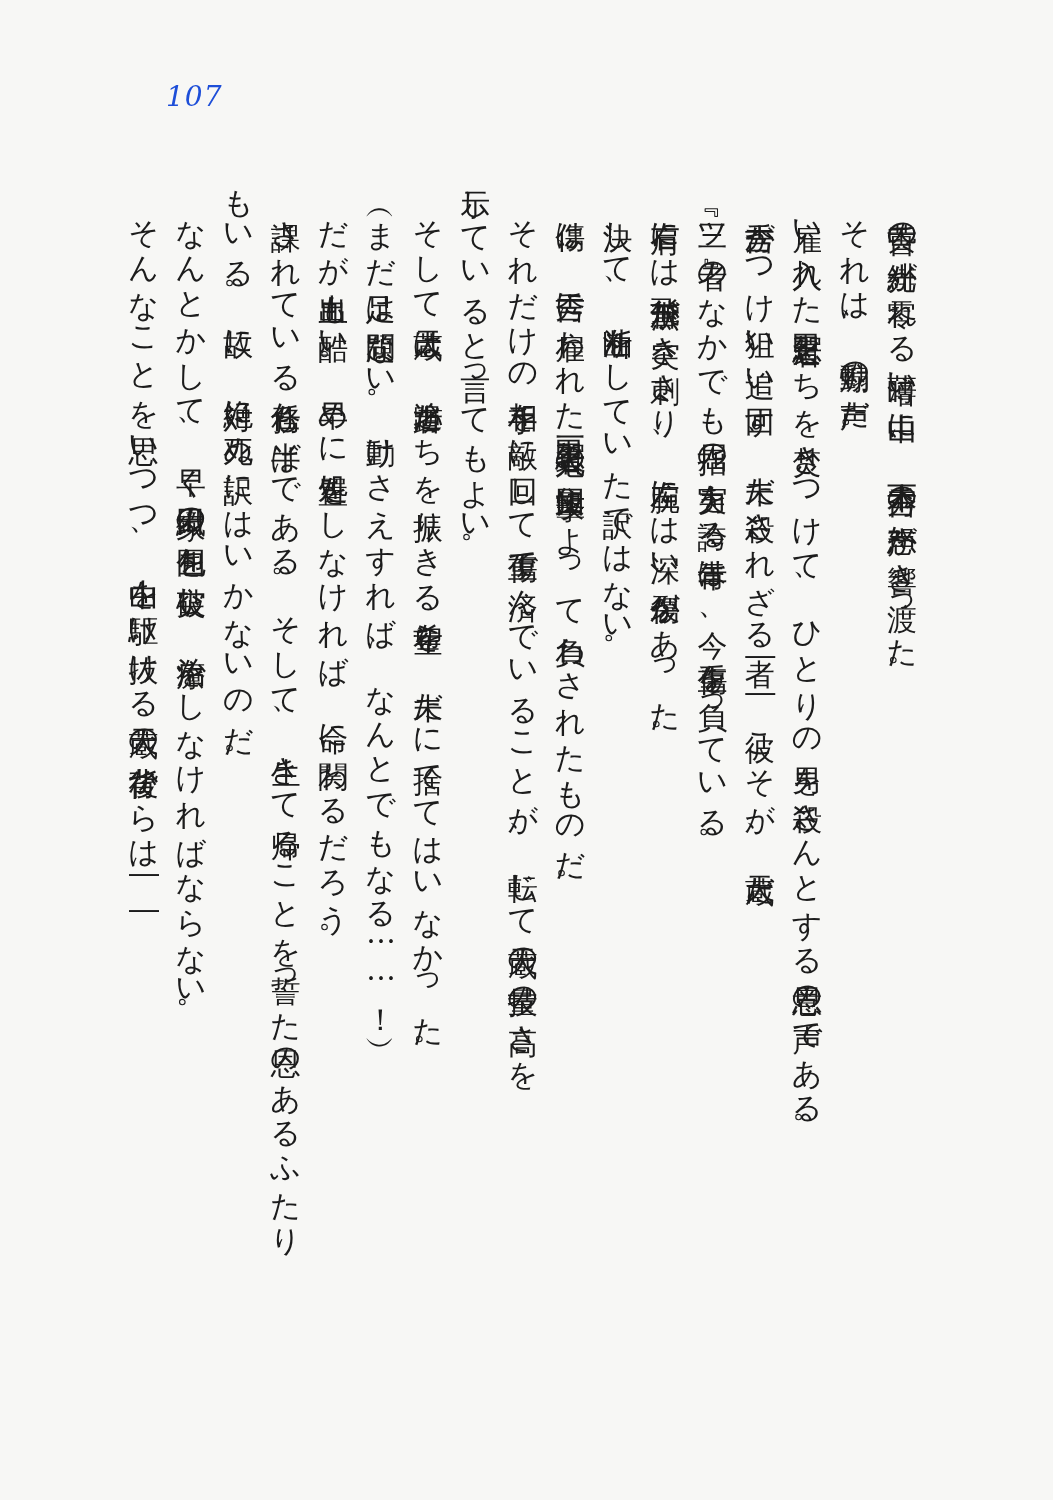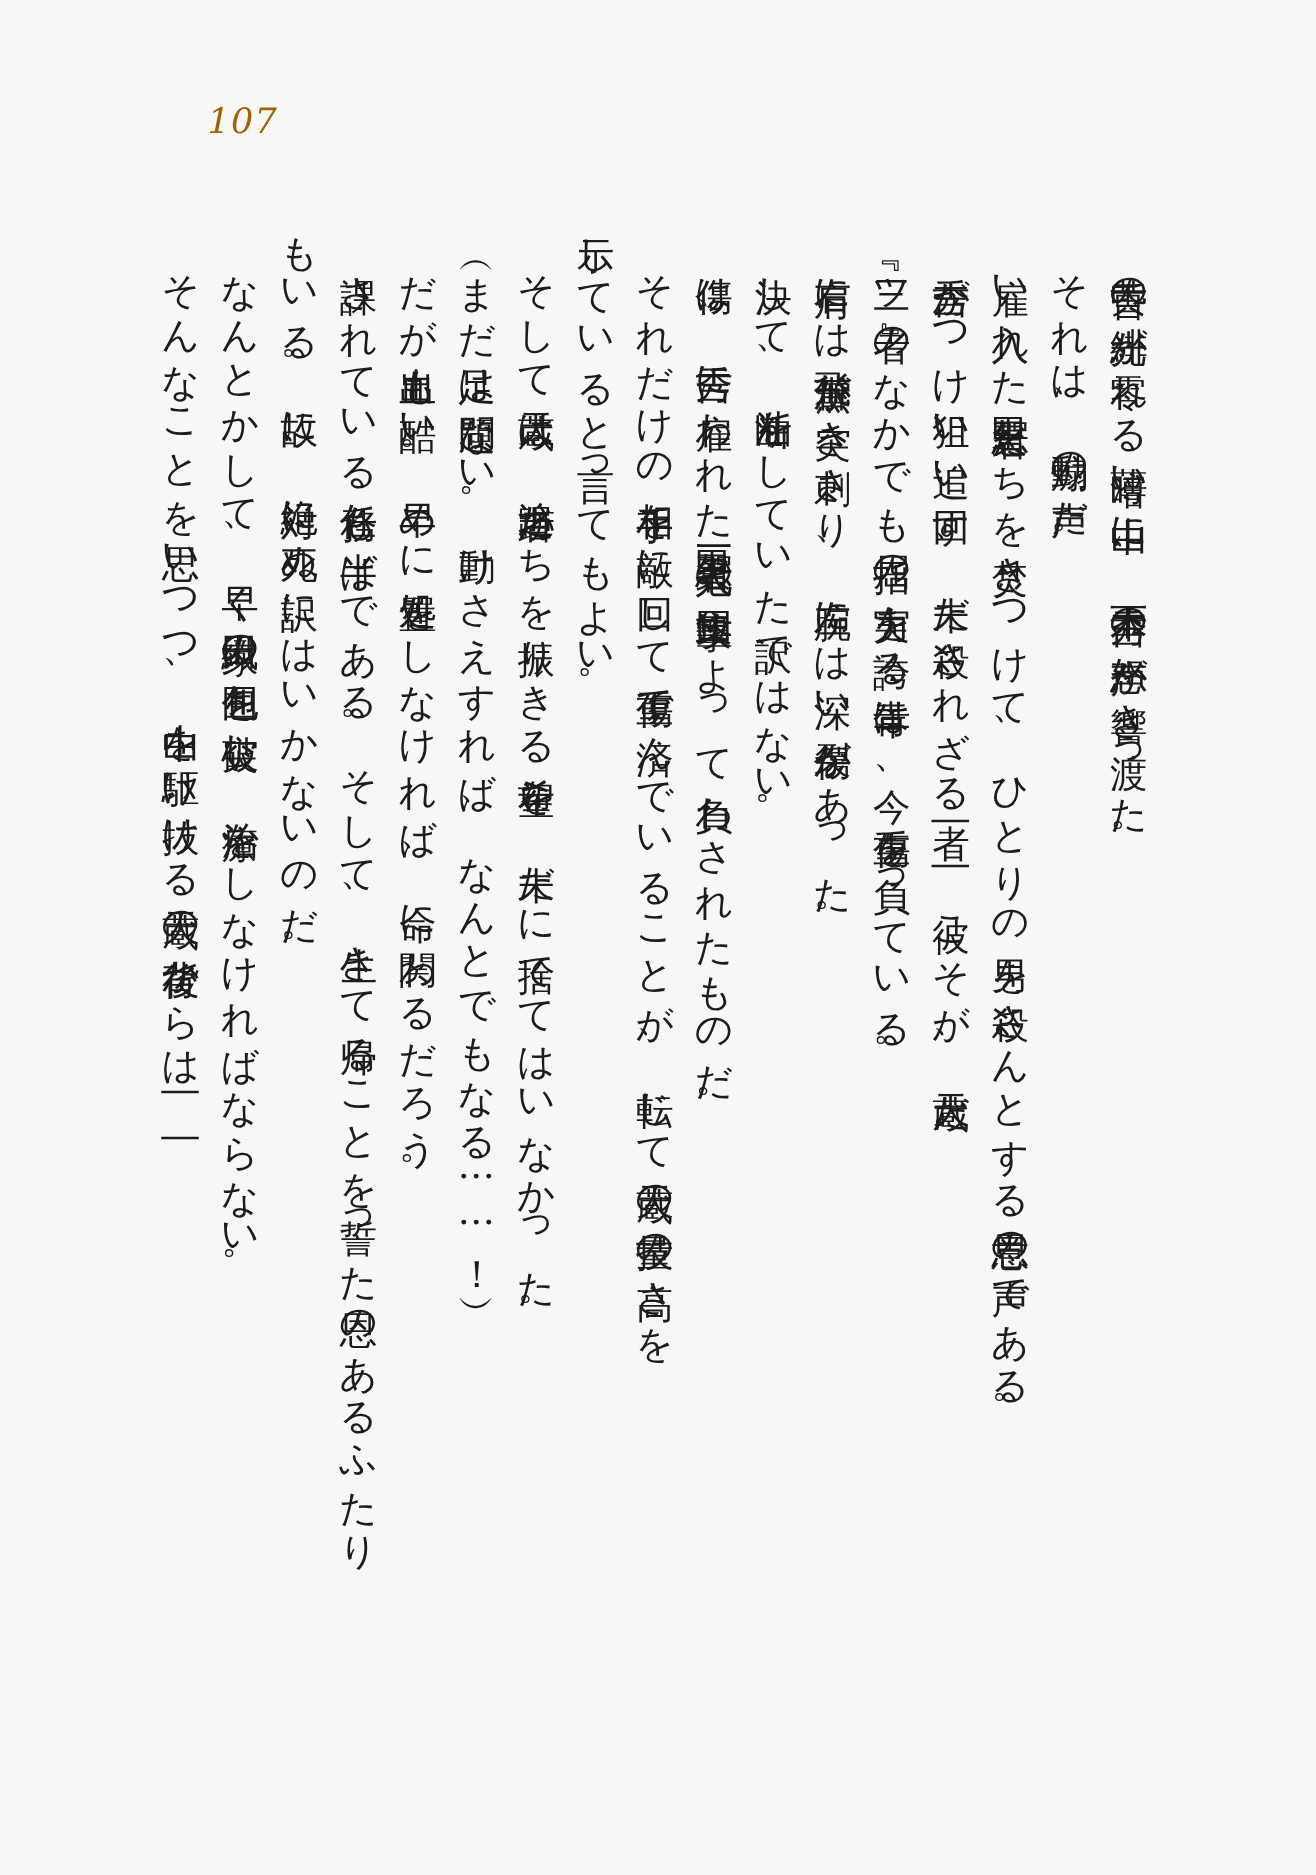--- a/index.html
+++ b/index.html
@@ -19,21 +19,21 @@
     background: #f7f7f5;
     overflow: hidden;
     color: #1c1c1c;
   }
   .page-number {
     position: absolute;
     left: 166px;
     top: 80px;
     font-size: 28px;
     font-style: italic;
-    color: #a16207;
+    color: #1d4ed8;
     letter-spacing: 1px;
   }
   .text-block {
     position: absolute;
     top: 168px;
     right: 127px;
     height: 1190px;
     writing-mode: vertical-rl;
     text-orientation: upright;
     font-size: 30px;

